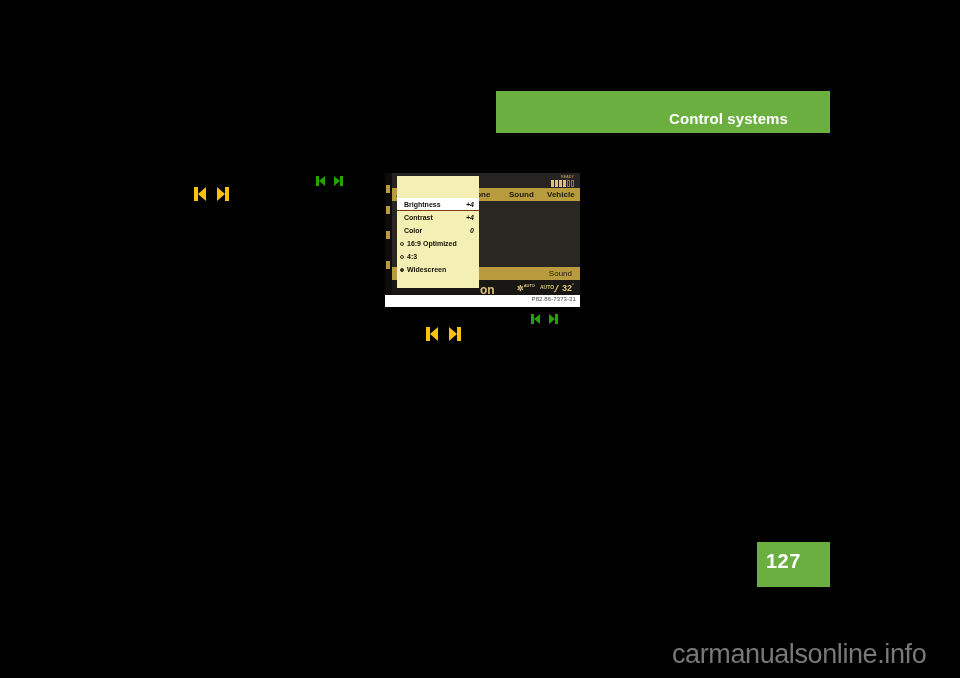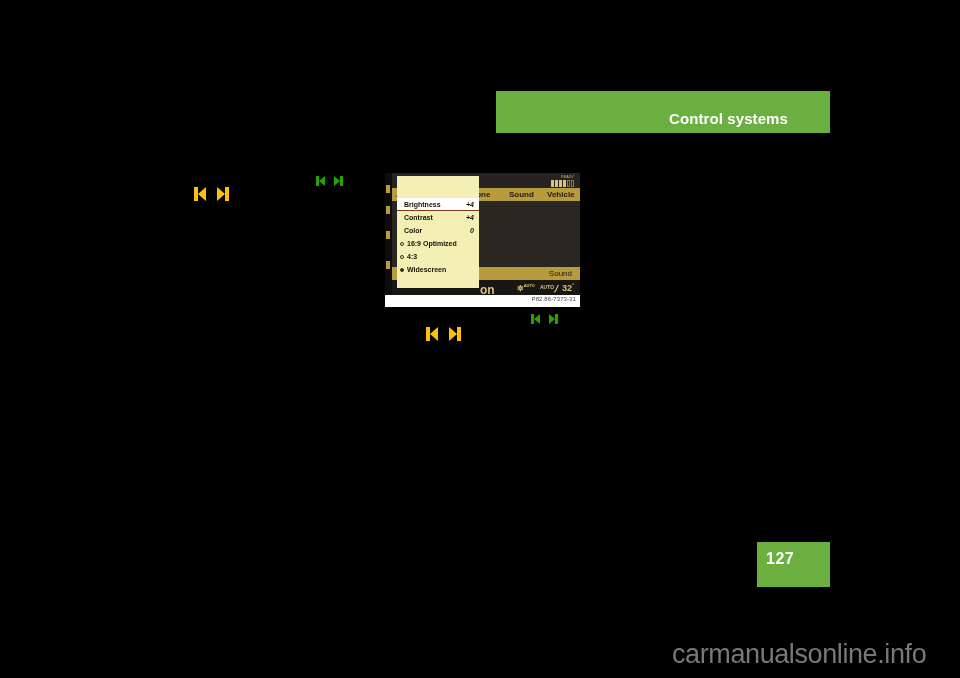--- a/index.html
+++ b/index.html
@@ -44,21 +44,21 @@
     top: 542px;
     width: 73px;
     height: 45px;
     background: #6aaf3f;
   }
   #page-number {
     position: absolute;
     left: 9px;
     top: 8px;
     color: #ffffff;
-    font-size: 16px;
+    font-size: 20px;
     font-weight: bold;
     letter-spacing: 0.5px;
   }
 
   
   #watermark {
     position: absolute;
     left: 672px;
     top: 639px;
     color: #787878;

